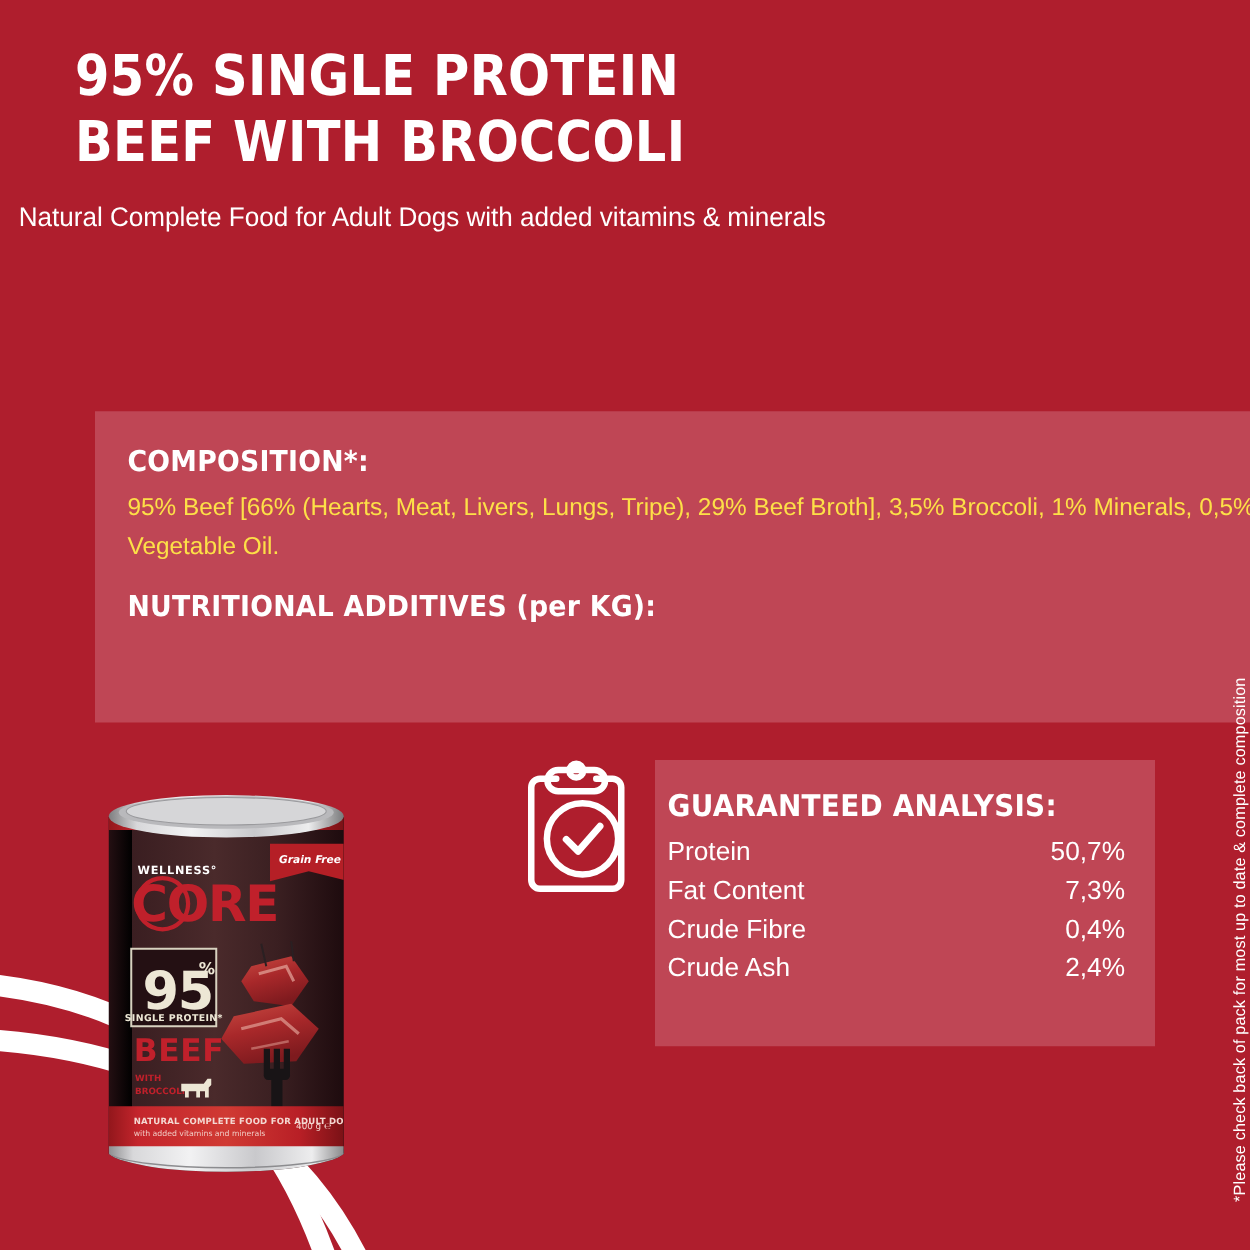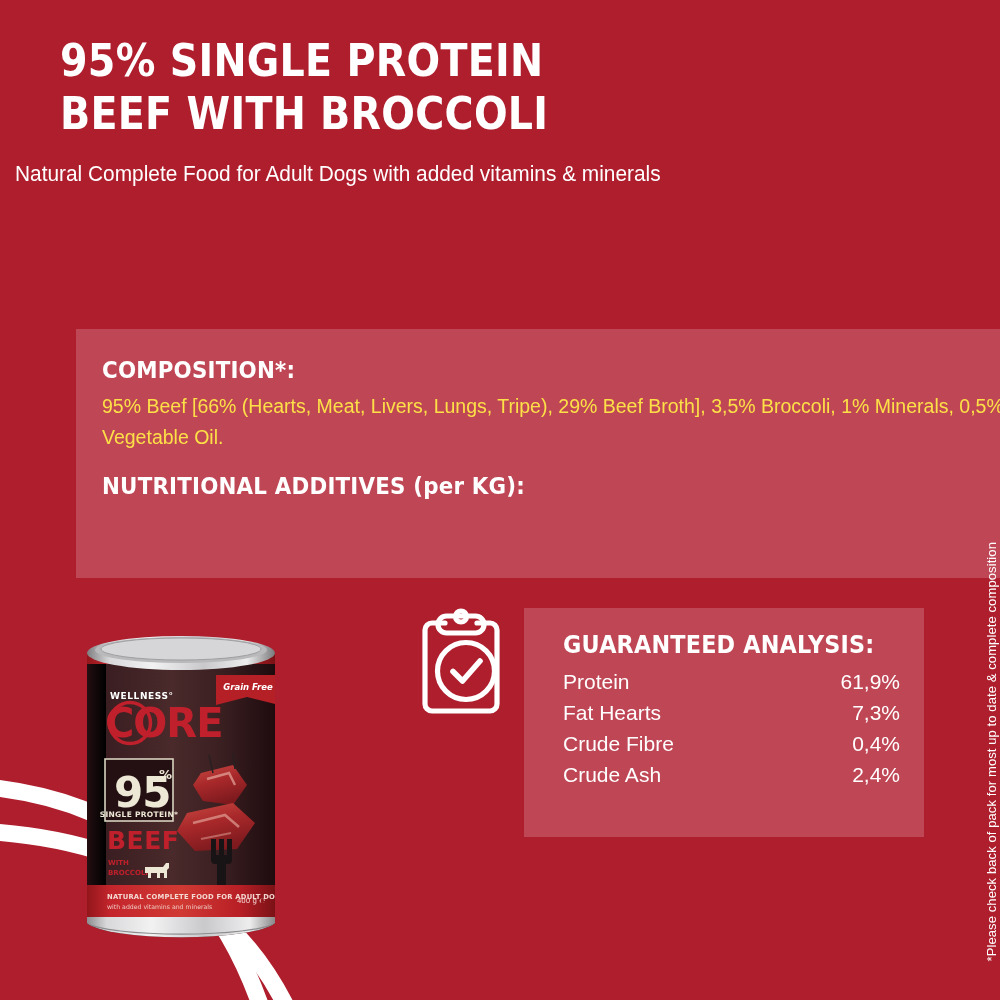--- a/index.html
+++ b/index.html
@@ -91,21 +91,21 @@
   .block-gap { height: 18px; }
 
   
   #analysis-panel {
     left: 524px;
     top: 608px;
     width: 400px;
     height: 229px;
   }
   .analysis-inner {
-    padding: 22px 24px 0 39px;
+    padding: 22px 24px 0 10px;
   }
   .analysis-heading {
     color: #FFFFFF;
     font-family: "DejaVu Sans", sans-serif;
     font-weight: bold;
     font-size: 24px;
     line-height: 30px;
     letter-spacing: 0.2px;
     transform: scaleX(0.93);
     transform-origin: left center;
@@ -197,24 +197,24 @@
   </g>
   <circle cx="58" cy="63" r="28.5" fill="#AF1E2D" stroke="#FFFFFF" stroke-width="5.2"></circle>
   <path d="M45 63.5 L54.5 73 L72 53" fill="none" stroke="#FFFFFF" stroke-width="5.6" stroke-linecap="round" stroke-linejoin="round"></path>
 </svg>
 
 <div class="panel" id="analysis-panel">
   <div class="analysis-inner">
     <div class="analysis-heading">GUARANTEED ANALYSIS:</div>
     <div class="analysis-row">
       <span>Protein</span>
-      <span>61,9%</span>
+      <span>50,7%</span>
     </div>
     <div class="analysis-row">
-      <span>Fat Hearts</span>
+      <span>Fat Content</span>
       <span>7,3%</span>
     </div>
     <div class="analysis-row">
       <span>Crude Fibre</span>
       <span>0,4%</span>
     </div>
     <div class="analysis-row">
       <span>Crude Ash</span>
       <span>2,4%</span>
     </div>

